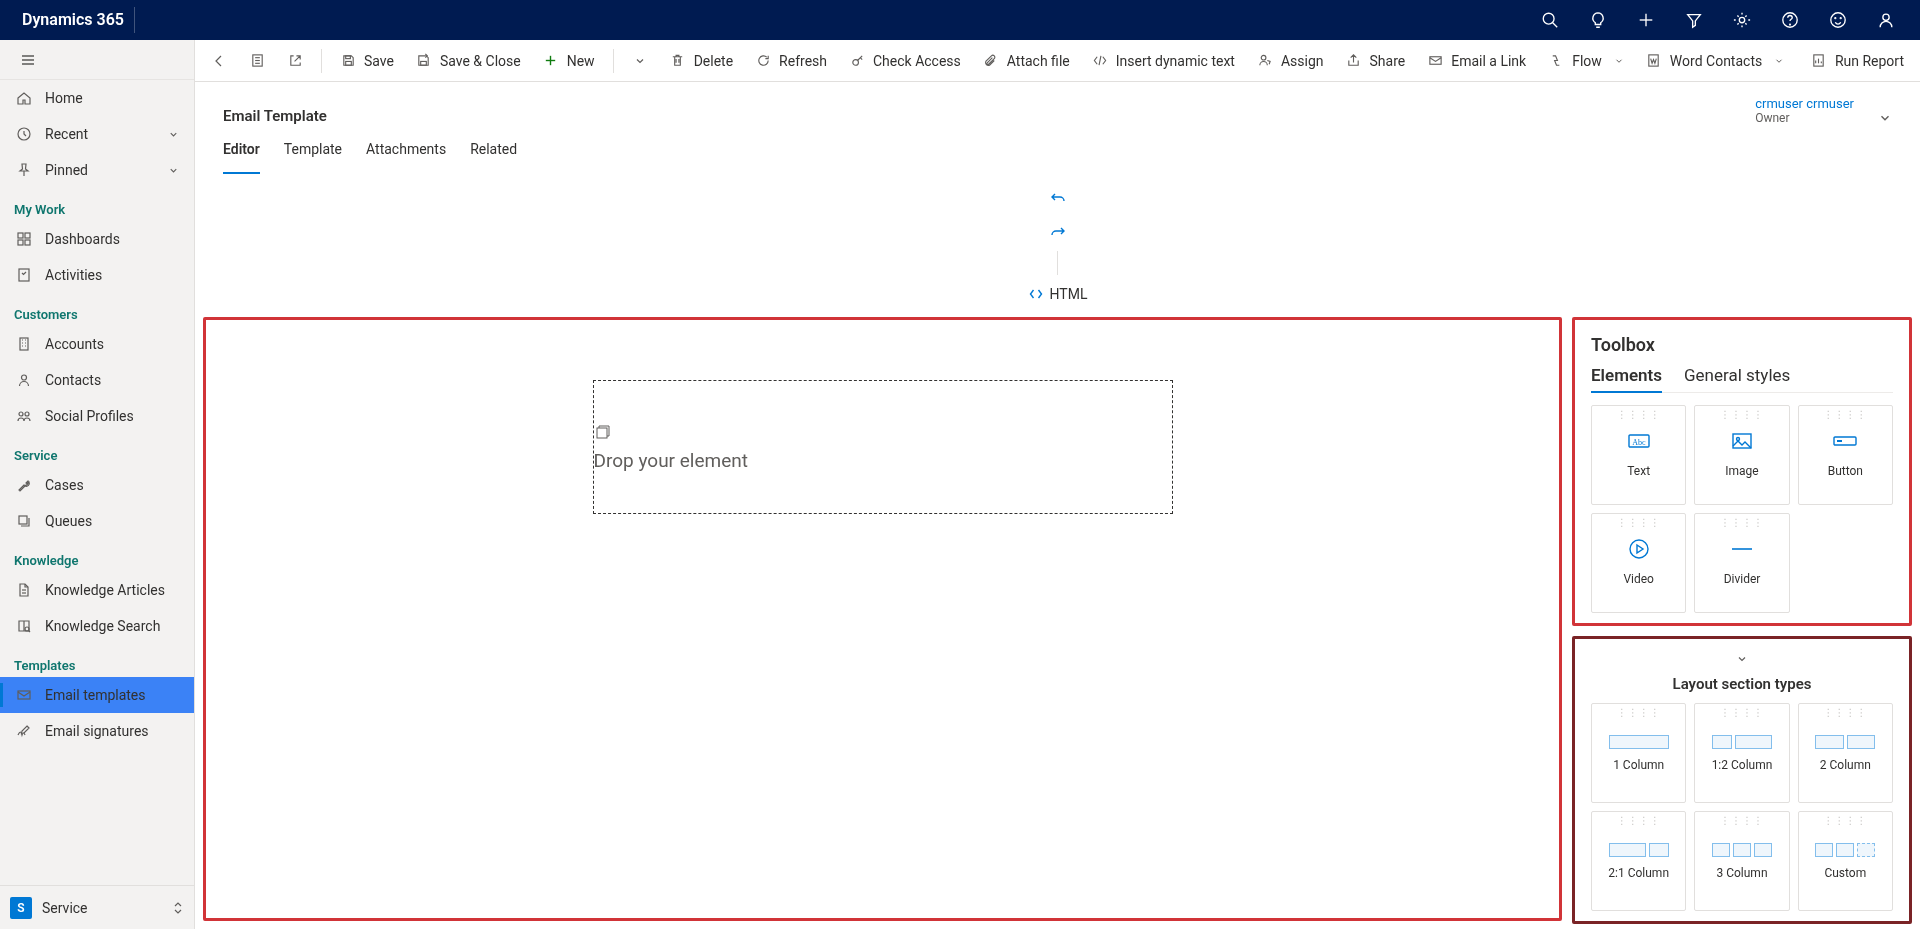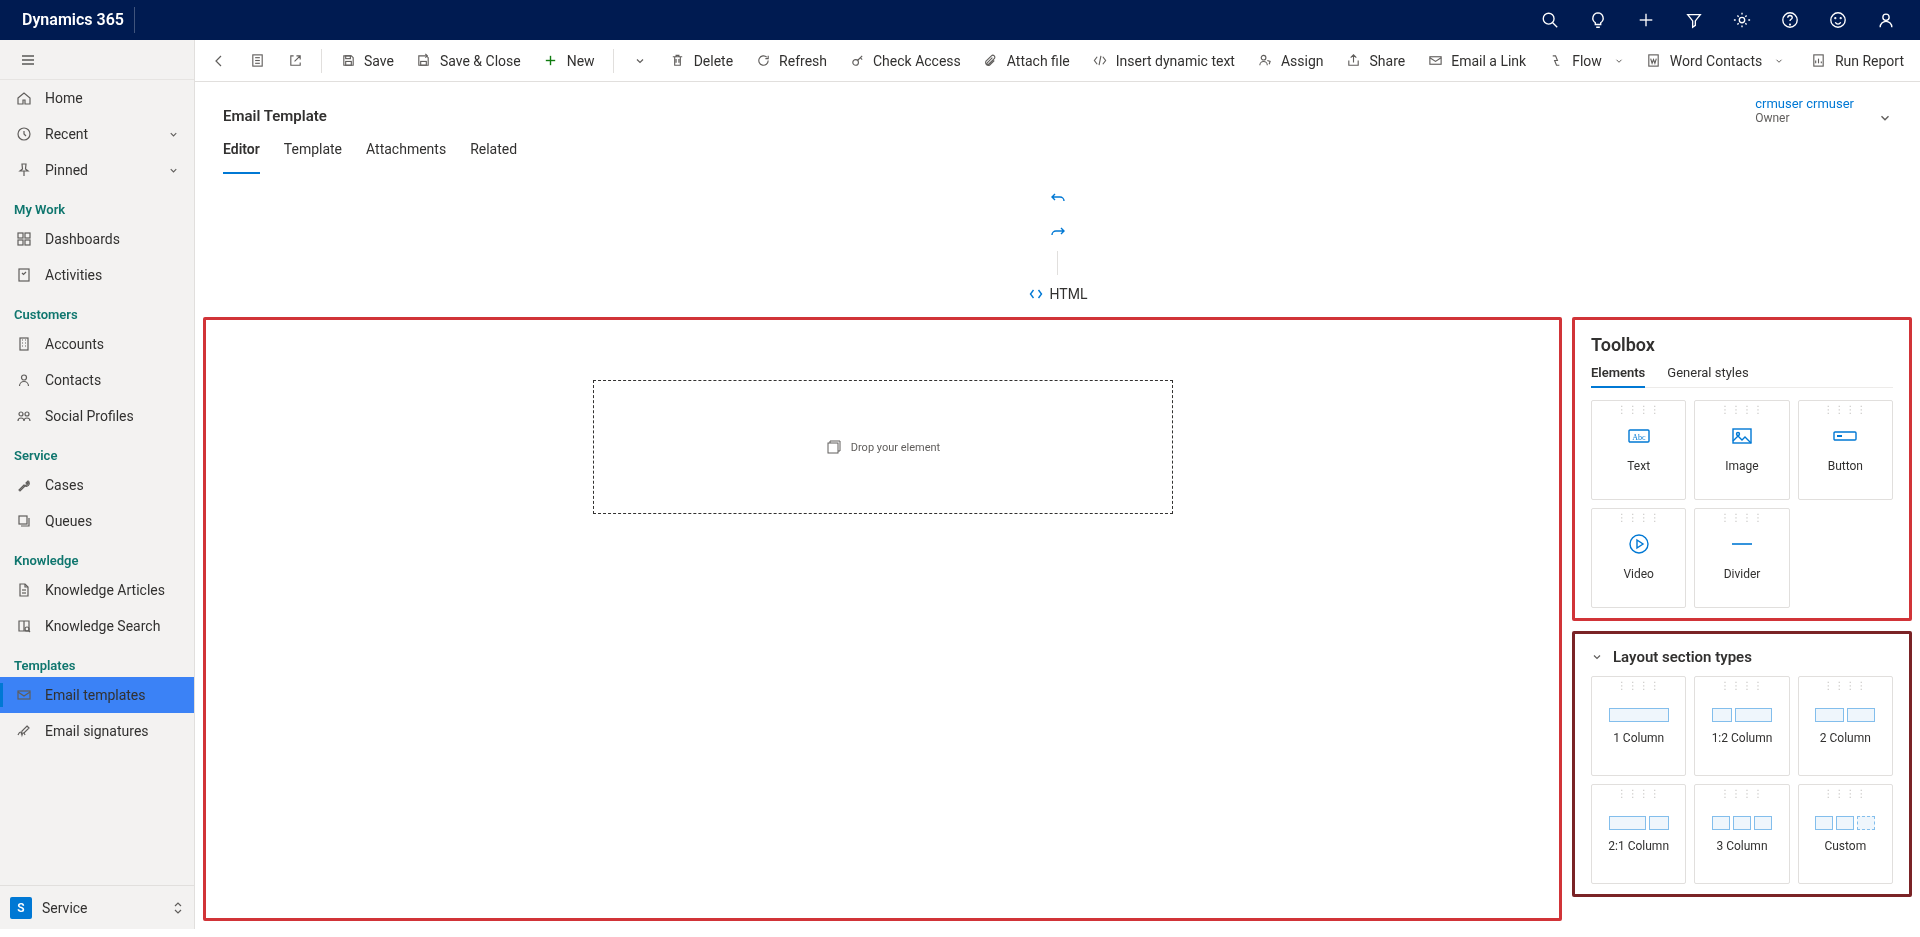--- a/index.html
+++ b/index.html
@@ -49,38 +49,38 @@
     .tab { height:32px; font-size:14px; color:#323130; cursor:pointer; position:relative;}
     .tab.active { font-weight:600;}
     .tab.active::after { content:""; position:absolute; left:0; right:0; bottom:-1px; height:2px; background:#0078d4;}
 
     .editbar { display:flex; justify-content:flex-end; align-items:center; padding: 10px 22px 8px; gap:4px;flex-direction:column;}
     .editbarbtn { height:30px; padding:0 8px; display:inline-flex; align-items:center; gap:6px; cursor:pointer; color:#323130;}
     .editbarbtn .blue { color:#0078d4;}
 
     .editor-row { flex:1; display:flex; gap:10px; padding:0 8px 8px 8px; overflow:hidden;}
     .canvas-wrap { flex:1; border: 3px solid #d13438; border-radius:2px; display:flex; align-items:flex-start; justify-content:center; padding-top:60px; background:#fff; }
-    .dropzone { width:580px; height:134px; border:1px dashed #323130; display:flex; align-items:center; justify-content:center; gap:8px; color:#605e5c; font-size:11px;}
+    .dropzone { width:580px; height:134px; border:1px dashed #323130; display:flex; flex-direction:column; justify-content:center; gap:8px; color:#605e5c; font-size:19px;}
     .dropzone .dzicon { color:#605e5c;}
 
     .right-col { width:340px; flex:0 0 340px; display:flex; flex-direction:column; gap:10px;}
     .panel { border:3px solid #d13438; border-radius:2px; padding:14px 16px 10px; background:#fff;}
     .panel.dark { border-color:#7a2326;}
     .panel h3 { font-size:18px; font-weight:600; margin-bottom:10px;}
     .ptabs { display:flex; gap:22px; border-bottom:1px solid #edebe9; margin-bottom:12px;}
-    .ptab { font-size:13px; padding-bottom:6px; cursor:pointer; color:#323130;}
+    .ptab { font-size:17px; padding-bottom:6px; cursor:pointer; color:#323130;}
     .ptab.active { font-weight:600; border-bottom:2px solid #0078d4; margin-bottom:-1px;}
 
     .tilegrid { display:grid; grid-template-columns: repeat(3, 1fr); gap:8px;}
     .tile { border:1px solid #e1dfdd; border-radius:2px; height:100px; display:flex; flex-direction:column; align-items:center; justify-content:flex-start; cursor:move; padding-top:6px;}
     .grip { color:#c8c6c4; font-size:10px; letter-spacing:1px; line-height:6px; margin-bottom:10px;}
     .tileicon { width:26px; height:26px; display:flex; align-items:center; justify-content:center; color:#0078d4; margin-bottom:10px;}
     .tilelabel { font-size:12px; color:#323130;}
 
-    .section-head { display:flex; align-items:center; gap:10px; margin-bottom:10px;}
+    .section-head { display:flex; align-items:center; gap:10px; margin-bottom:10px;flex-direction:column;}
     .section-head h4 { font-size:15px; font-weight:600;}
     .section-head .chev { color:#605e5c; cursor:pointer;}
 
     .colpreview { display:flex; gap:3px; width:60px; height:14px;}
     .colpreview span { border:1px solid #83beec; background:#eff6fc; }
     .colpreview.one span { flex:1; }
     .colpreview.onetwo span:first-child{flex:1;} .colpreview.onetwo span:last-child{flex:2;}
     .colpreview.two span{flex:1;}
     .colpreview.twoone span:first-child{flex:2;} .colpreview.twoone span:last-child{flex:1;}
     .colpreview.three span{flex:1;}

